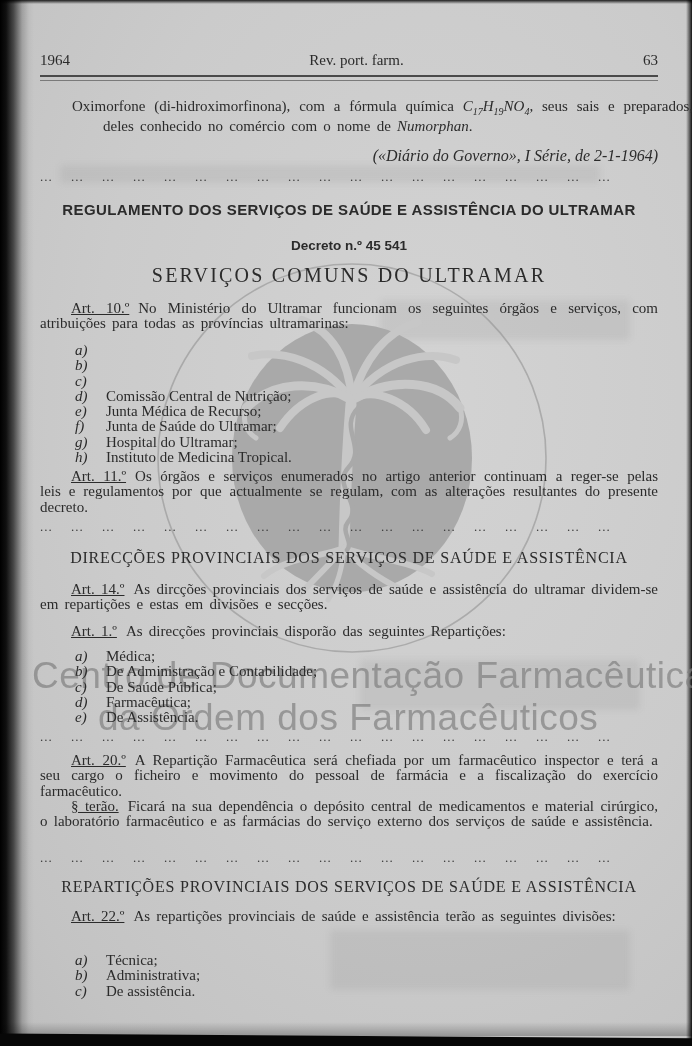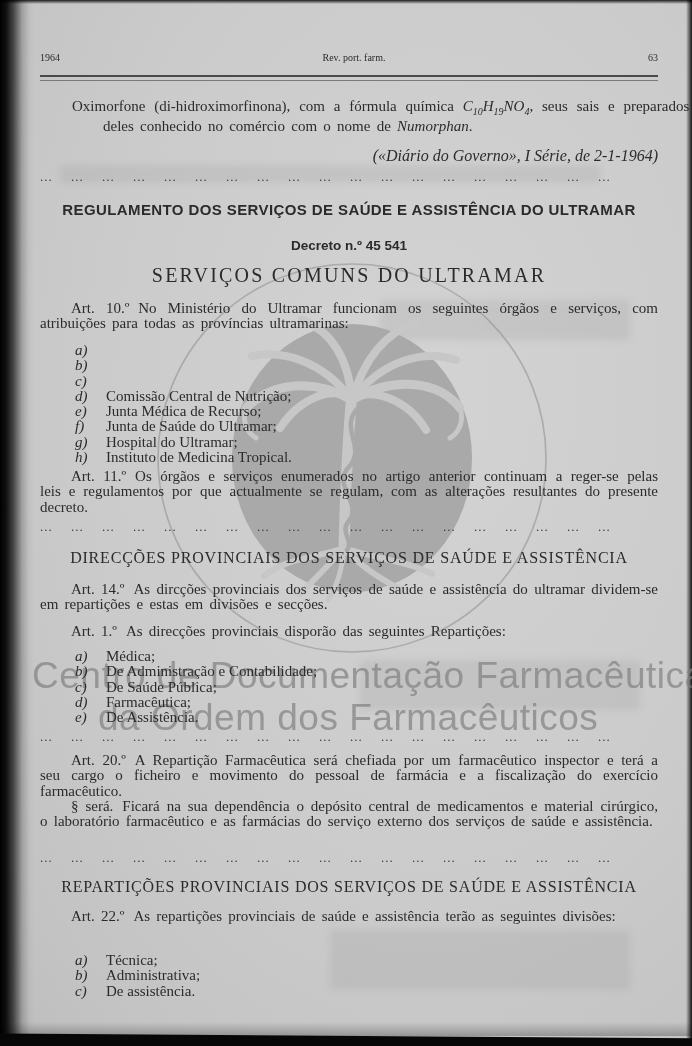--- a/index.html
+++ b/index.html
@@ -23,35 +23,35 @@
   .emblem{position:absolute;left:152px;top:258px;width:400px;height:400px;z-index:1;}
   .wm-text{position:absolute;z-index:1;font-family:"Liberation Sans",sans-serif;
            color:rgba(125,125,125,.68);white-space:nowrap;}
   .wm-line1{left:32px;top:655px;font-size:37px;letter-spacing:.5px;}
   .wm-line2{left:98px;top:697px;font-size:37px;letter-spacing:.5px;}
   .smudge{position:absolute;background:rgba(128,128,128,.14);filter:blur(3px);border-radius:4px;z-index:0;}
 
   
   .content{position:absolute;left:40px;top:0;width:618px;z-index:2;}
   .blk{position:absolute;left:0;width:618px;}
-  .hdr{display:flex;justify-content:space-between;align-items:baseline;font-size:10px;}
+  .hdr{display:flex;justify-content:space-between;align-items:baseline;font-size:15px;}
   .hdr .jtitle{}
   .rule{height:3px;border-top:2px solid #4a4a4a;border-bottom:1px solid #7a7a7a;}
   p.body, .body{font-size:15px;line-height:15.3px;text-align:justify;word-spacing:2.5px;margin:0;}
   .indent{text-indent:31px;}
   .intro{padding-left:63px;padding-right:15px;text-indent:-31px;}
   .citation{text-align:right;padding-right:15px;font-size:16px;}
   .citation .it{font-style:italic;}
   .dots{font-size:13px;letter-spacing:1px;word-spacing:14px;color:#3d3d3d;white-space:nowrap;overflow:hidden;}
   .h-bold{font-family:"Liberation Sans",sans-serif;font-weight:bold;font-size:15px;
           letter-spacing:.4px;text-align:center;}
   .h-decree{font-family:"Liberation Sans",sans-serif;font-weight:bold;font-size:13.5px;text-align:center;}
   .h-serif{font-size:20px;letter-spacing:2.2px;text-align:center;}
   .h-serif2{font-size:16px;letter-spacing:.8px;text-align:center;}
-  .art-label{padding-right:9px;}
+  .art-label{padding-right:9px;text-decoration:underline;}
   .list .row{display:flex;margin-left:35px;font-size:15px;line-height:15.3px;}
   .list .k{width:31px;font-style:italic;flex:0 0 31px;}
   sub{font-size:10px;}
   .formula{font-style:italic;}
   .brand{font-style:italic;}
 </style>
 </head>
 <body>
 
 <div id="stage">
@@ -98,21 +98,21 @@
   <div class="content">
 
     <div class="blk hdr" style="top:52px;">
       <span>1964</span>
       <span class="jtitle">Rev. port. farm.</span>
       <span>63</span>
     </div>
     <div class="blk rule" style="top:75px;"></div>
 
     <div class="blk body intro" style="top:99px;">
-      <span>Oximorfone (di-hidroximorfinona), com a fórmula química </span><span class="formula"><span>C</span><sub>10</sub><span>H</span><sub>19</sub><span>NO</span><sub>4</sub></span><span>, seus sais e preparados, um deles conhecido no comércio com o nome de </span><span class="brand">Numorphan</span><span>.</span>
+      <span>Oximorfone (di-hidroximorfinona), com a fórmula química </span><span class="formula"><span>C</span><sub>17</sub><span>H</span><sub>19</sub><span>NO</span><sub>4</sub></span><span>, seus sais e preparados, um deles conhecido no comércio com o nome de </span><span class="brand">Numorphan</span><span>.</span>
     </div>
     <div class="blk citation" style="top:147px;">
       <span class="it">(«Diário do Governo», I Série, de 2-1-1964)</span>
     </div>
 
     <div class="blk dots" style="top:169px;">... ... ... ... ... ... ... ... ... ... ... ... ... ... ... ... ... ... ...</div>
 
     <div class="blk h-bold" style="top:201px;">REGULAMENTO DOS SERVIÇOS DE SAÚDE E ASSISTÊNCIA DO ULTRAMAR</div>
     <div class="blk h-decree" style="top:238px;">Decreto n.º 45 541</div>
     <div class="blk h-serif" style="top:264px;">SERVIÇOS COMUNS DO ULTRAMAR</div>
@@ -192,21 +192,21 @@
         </div>
     </div>
 
     <div class="blk dots" style="top:729px;">... ... ... ... ... ... ... ... ... ... ... ... ... ... ... ... ... ... ...</div>
 
     <div class="blk body indent" style="top:753px;">
       <span class="art-label">Art. 20.º</span><span>A Repartição Farmacêutica será chefiada por um farmacêutico inspector e terá a seu cargo o ficheiro e movimento do pessoal de farmácia e a fiscalização do exercício farmacêutico.</span>
     </div>
 
     <div class="blk body indent" style="top:799px;">
-      <span class="art-label">§ será.</span><span>Ficará na sua dependência o depósito central de medicamentos e material cirúrgico, o laboratório farmacêutico e as farmácias do serviço externo dos serviços de saúde e assistência.</span>
+      <span class="art-label">§ terão.</span><span>Ficará na sua dependência o depósito central de medicamentos e material cirúrgico, o laboratório farmacêutico e as farmácias do serviço externo dos serviços de saúde e assistência.</span>
     </div>
 
     <div class="blk dots" style="top:850px;">... ... ... ... ... ... ... ... ... ... ... ... ... ... ... ... ... ... ...</div>
 
     <div class="blk h-serif2" style="top:878px;">REPARTIÇÕES PROVINCIAIS DOS SERVIÇOS DE SAÚDE E ASSISTÊNCIA</div>
 
     <div class="blk body indent" style="top:909px;">
       <span class="art-label">Art. 22.º</span><span>As repartições provinciais de saúde e assistência terão as seguintes divisões:</span>
     </div>
 

